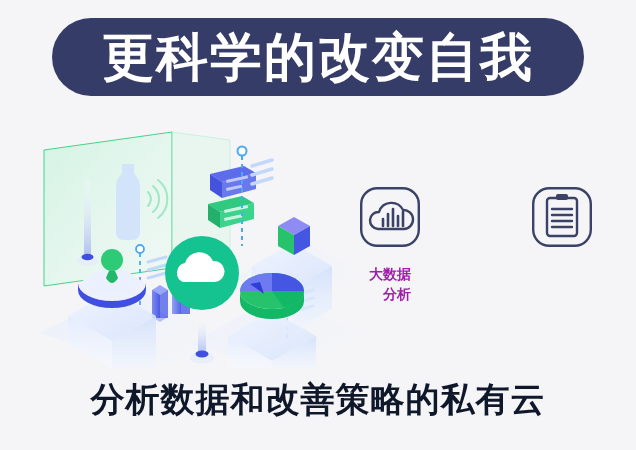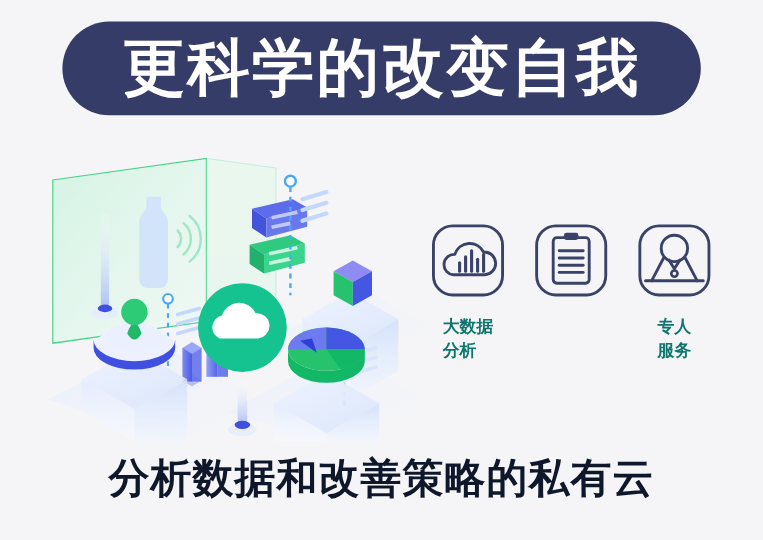--- a/index.html
+++ b/index.html
@@ -71,27 +71,26 @@
     flex-direction: column;
     align-items: center;
   }
   .feature-icon {
     width: 62px;
     height: 62px;
     display: block;
   }
   .feature-label {
     margin-top: 16px;
-    color: #0f766e;
+    color: #a21caf;
     font-size: 14px;
     font-weight: bold;
     line-height: 1.45;
-    text-align: left;
+    text-align: right;
     white-space: nowrap;
-    font-family: Liberation Mono, monospace;
   }
 
   
   .tagline {
     position: absolute;
     left: 0;
     right: 0;
     top: 382px;
     text-align: center;
     color: #0f172a;
@@ -331,33 +330,18 @@
         <rect x="25" y="8" width="12" height="6" rx="2" fill="#3a4268"></rect>
         <g stroke="#3a4268" stroke-width="2.4" stroke-linecap="round">
           <line x1="21" y1="23" x2="41" y2="23"></line>
           <line x1="21" y1="29" x2="41" y2="29"></line>
           <line x1="21" y1="35" x2="41" y2="35"></line>
           <line x1="21" y1="41" x2="41" y2="41"></line>
         </g>
       </svg>
     </div>
 
-    <div class="feature">
-      <svg class="feature-icon" viewBox="0 0 62 62">
-        <rect x="2.2" y="2.2" width="57.6" height="57.6" rx="16" fill="none" stroke="#3a4268" stroke-width="2.4"></rect>
-        <circle cx="31" cy="21" r="11" fill="none" stroke="#3a4268" stroke-width="2.4"></circle>
-        <path d="M22,29 L12,48" fill="none" stroke="#3a4268" stroke-width="2.4" stroke-linecap="round"></path>
-        <path d="M40,29 L50,48" fill="none" stroke="#3a4268" stroke-width="2.4" stroke-linecap="round"></path>
-        <path d="M26,30 L31,38 L36,30" fill="none" stroke="#3a4268" stroke-width="2.4" stroke-linejoin="round"></path>
-        <circle cx="31" cy="42" r="2.6" fill="none" stroke="#3a4268" stroke-width="2.2"></circle>
-        <line x1="7" y1="48" x2="55" y2="48" stroke="#3a4268" stroke-width="2.6" stroke-linecap="round"></line>
-      </svg>
-      <div class="feature-label">
-        <div>专人</div>
-        <div>服务</div>
-      </div>
-    </div>
 
   </div>
 
   <div class="tagline">分析数据和改善策略的私有云</div>
 
 </div>
 
 </body></html>

